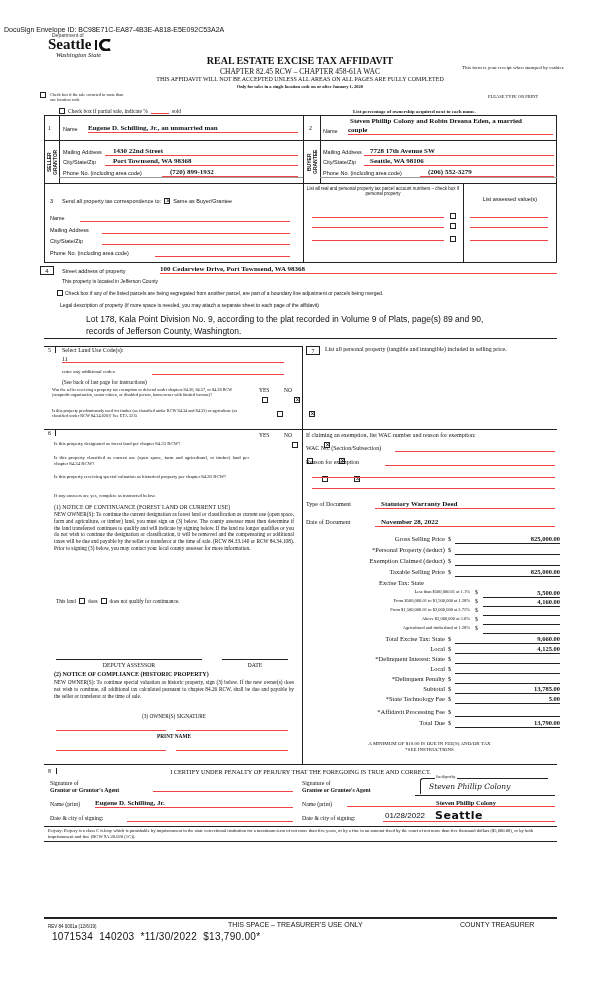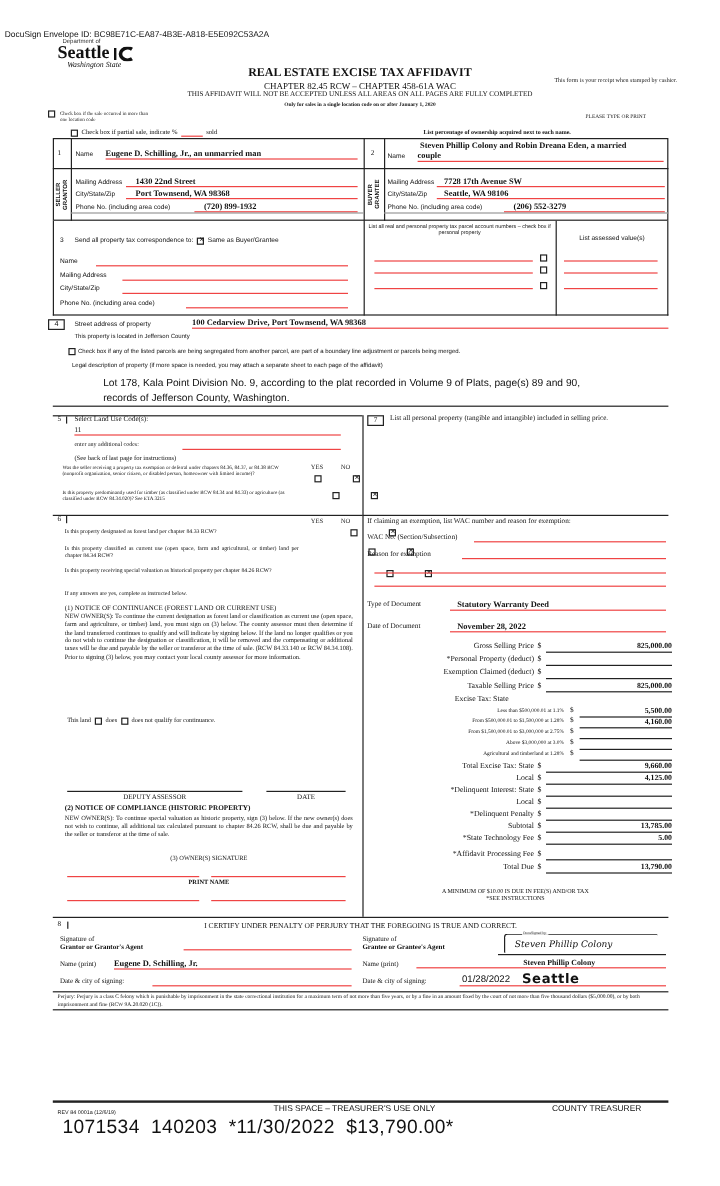--- a/index.html
+++ b/index.html
@@ -366,16 +366,16 @@
 </div>
 <div class="hline" style="left:44px;top:826px;width:513px;"></div>
 <div class="abs" style="left:48px;top:828px;width:510px;font-size:4.6px;line-height:5.6px;">Perjury:  Perjury is a class C felony which is punishable by imprisonment in the state correctional institution for a maximum term of not more than five years, or by a fine in an amount fixed by the court of not more than five thousand dollars ($5,000.00), or by both imprisonment and fine (RCW 9A.20.020 (1C)).</div>
 <div class="hline" style="left:44px;top:841px;width:513px;"></div>
 
 
 <div class="hline" style="left:44px;top:917px;width:513px;height:1.5px;"></div>
 <div class="abs sans" style="left:48px;top:924px;font-size:4.5px;">REV 84 0001a (12/6/19)</div>
 <div class="abs sans" style="left:228px;top:921px;font-size:7px;">THIS SPACE – TREASURER'S USE ONLY</div>
 <div class="abs sans" style="left:460px;top:921px;font-size:7px;">COUNTY TREASURER</div>
-<div class="abs sans" style="left:52px;top:931px;font-size:16px;letter-spacing:0.3px;white-space:pre;">1071534  140203  *11/30/2022  $13,790.00*</div>
+<div class="abs sans" style="left:52px;top:931px;font-size:10px;letter-spacing:0.3px;white-space:pre;">1071534  140203  *11/30/2022  $13,790.00*</div>
 
 
 
 
 </body></html>

